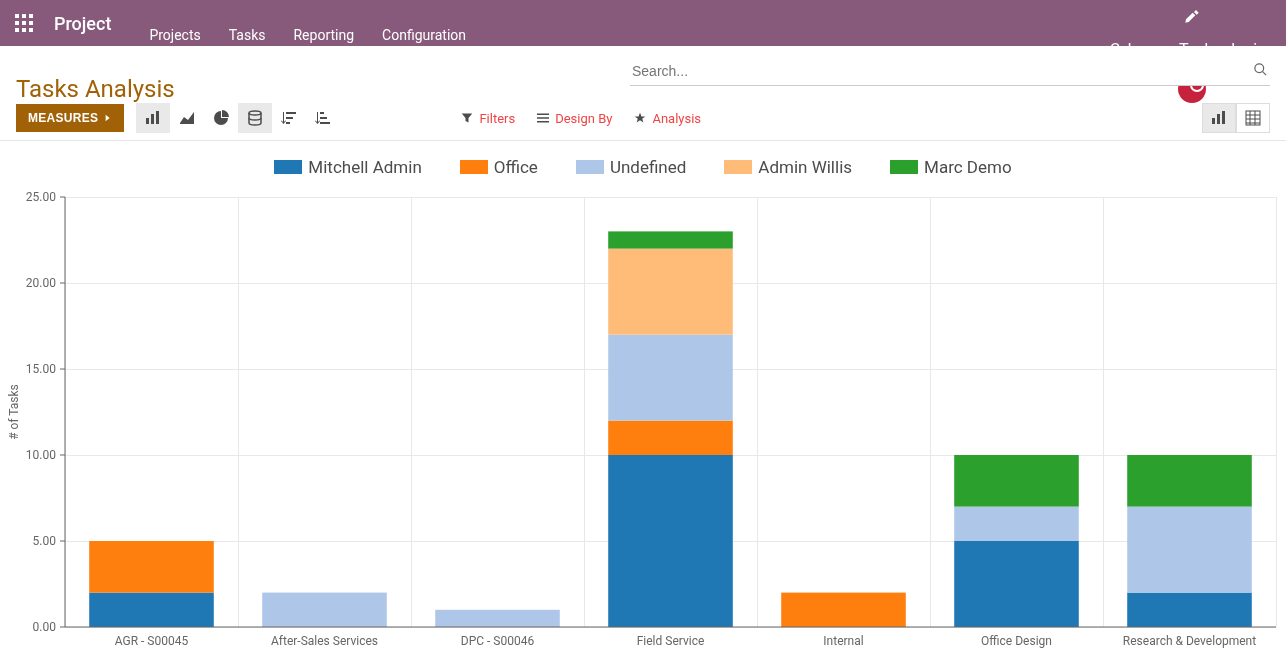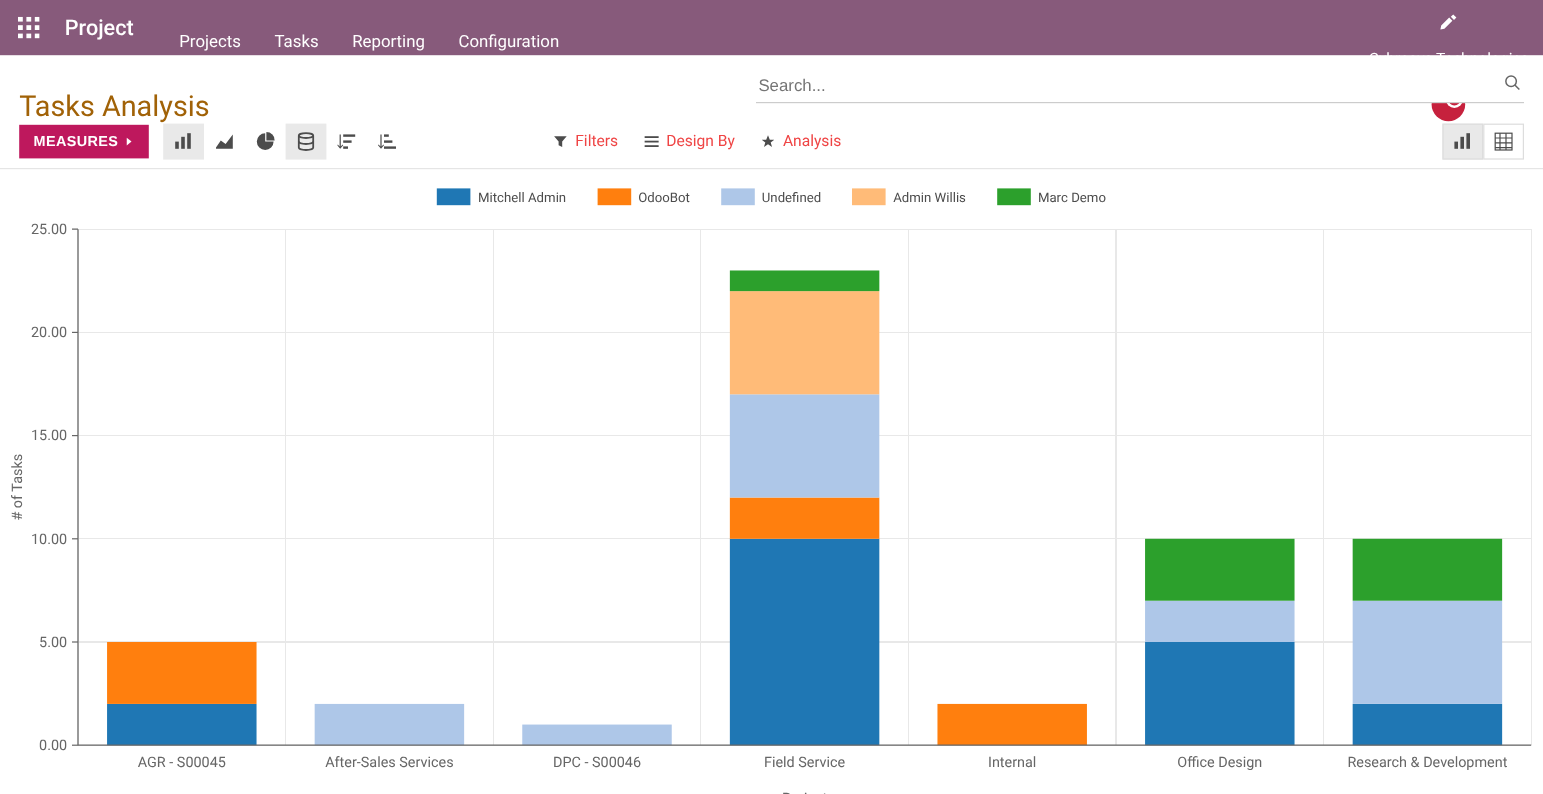--- a/index.html
+++ b/index.html
@@ -9,46 +9,46 @@
     .topnav { background: #875a7b; color: #fff; height: 46px; display: flex; align-items: center; padding: 0 12px; }
     .topnav-left { display: flex; align-items: center; gap: 18px; }
     .apps-icon { width: 24px; height: 24px; display: flex; align-items: center; justify-content: center; cursor: pointer; }
     .brand { font-size: 18px; font-weight: 500; margin-right: 20px; }
     .nav-links { display: flex; gap: 28px; margin-top: 24px; }
     .nav-link { color: #fff; cursor: pointer; font-size: 14px; }
     .topnav-right { margin-left: auto; display: flex; align-items: center; gap: 16px; flex-direction: column; }
     .badge-item { display: flex; align-items: center; gap: 4px; cursor: pointer; }
     .badge { background: #00a09d; color: #fff; border-radius: 10px; padding: 1px 7px; font-size: 11px; font-weight: 600; }
     .icon-btn { cursor: pointer; display: flex; align-items: center; }
-    .company { font-size: 13px; cursor: pointer; text-align: right; }
+    .company { font-size: 16px; cursor: pointer; text-align: right; }
     .avatar { width: 28px; height: 28px; border-radius: 50%; background: #c6213d; display: flex; align-items: center; justify-content: center; color: #fff; font-weight: bold; position: relative; overflow: hidden; }
     .avatar::before { content: ''; position: absolute; width: 14px; height: 14px; background: #fff; border-radius: 50%; top: 3px; left: 12px; }
     .avatar::after { content: ''; position: absolute; width: 10px; height: 10px; background: #c6213d; border-radius: 50%; top: 5px; left: 14px; }
 
     
     .control-panel { border-bottom: 1px solid #e5e5e5; padding: 0 16px; }
     .cp-top { display: flex; align-items: center; height: 50px; }
     .breadcrumb { font-size: 24px; color: #a16207; margin-top: 36px; }
     .search-wrap { margin-left: auto; width: 640px; position: relative; border-bottom: 1px solid #ccc; }
     .search-input { width: 100%; border: none; outline: none; padding: 6px 28px 6px 2px; font-size: 14px; color: #6d28d9; }
     .search-icon-btn { position: absolute; right: 2px; top: 50%; transform: translateY(-50%); cursor: pointer; color: #666; }
     .cp-bottom { display: flex; align-items: center; height: 44px; }
-    .measures-btn { background: #be185d; color: #fff; border: none; padding: 7px 12px; font-size: 12px; font-weight: 600; letter-spacing: 0.3px; cursor: pointer; display: flex; align-items: center; gap: 6px; }
+    .measures-btn { background: #a16207; color: #fff; border: none; padding: 7px 12px; font-size: 12px; font-weight: 600; letter-spacing: 0.3px; cursor: pointer; display: flex; align-items: center; gap: 6px; }
     .chart-btns { display: flex; margin-left: 12px; }
     .chart-btn { width: 34px; height: 30px; display: flex; align-items: center; justify-content: center; cursor: pointer; color: #4c4c4c; border: none; background: transparent; }
     .chart-btn.active { background: #e9e9e9; }
     .view-filters { margin-left: auto; display: flex; gap: 22px; margin-right: 380px; }
     .filter-link { display: flex; align-items: center; gap: 6px; cursor: pointer; color: #ef4444; font-size: 13px; }
     .view-switch { display: flex; margin-left: auto; }
     .view-btn { width: 34px; height: 30px; display: flex; align-items: center; justify-content: center; cursor: pointer; color: #4c4c4c; border: 1px solid #ddd; background: #fff; }
     .view-btn.active { background: #e9e9e9; }
 
     
     .chart-area { padding: 10px 0 10px 0; position: relative; }
-    .legend { display: flex; justify-content: center; gap: 26px; padding: 6px 0 10px; font-size: 11px; text-align: center; }
+    .legend { display: flex; justify-content: center; gap: 38px; padding: 6px 0 10px; font-size: 17px; text-align: center; }
     .legend-item { display: flex; align-items: center; gap: 6px; }
     .swatch { width: 28px; height: 14px; }
     .chart-svg { display: block; }
     .axis text { font-size: 12px; fill: #666; }
     .axis line, .axis path { stroke: #666; stroke-width: 1; }
     .grid line { stroke: #e8e8e8; stroke-width: 1; shape-rendering: crispEdges; }
     .xlabel, .ylabel { font-size: 12px; fill: #666; }
   </style>
 </head>
 <body>
@@ -210,21 +210,21 @@
 </div>
 
 <div class="chart-area">
   <div class="legend">
       <div class="legend-item">
         <span class="swatch" style="background: rgb(31, 119, 180);"></span>
         <span>Mitchell Admin</span>
       </div>
       <div class="legend-item">
         <span class="swatch" style="background: rgb(255, 127, 14);"></span>
-        <span>OdooBot</span>
+        <span>Office</span>
       </div>
       <div class="legend-item">
         <span class="swatch" style="background: rgb(174, 199, 232);"></span>
         <span>Undefined</span>
       </div>
       <div class="legend-item">
         <span class="swatch" style="background: rgb(255, 187, 120);"></span>
         <span>Admin Willis</span>
       </div>
       <div class="legend-item">

